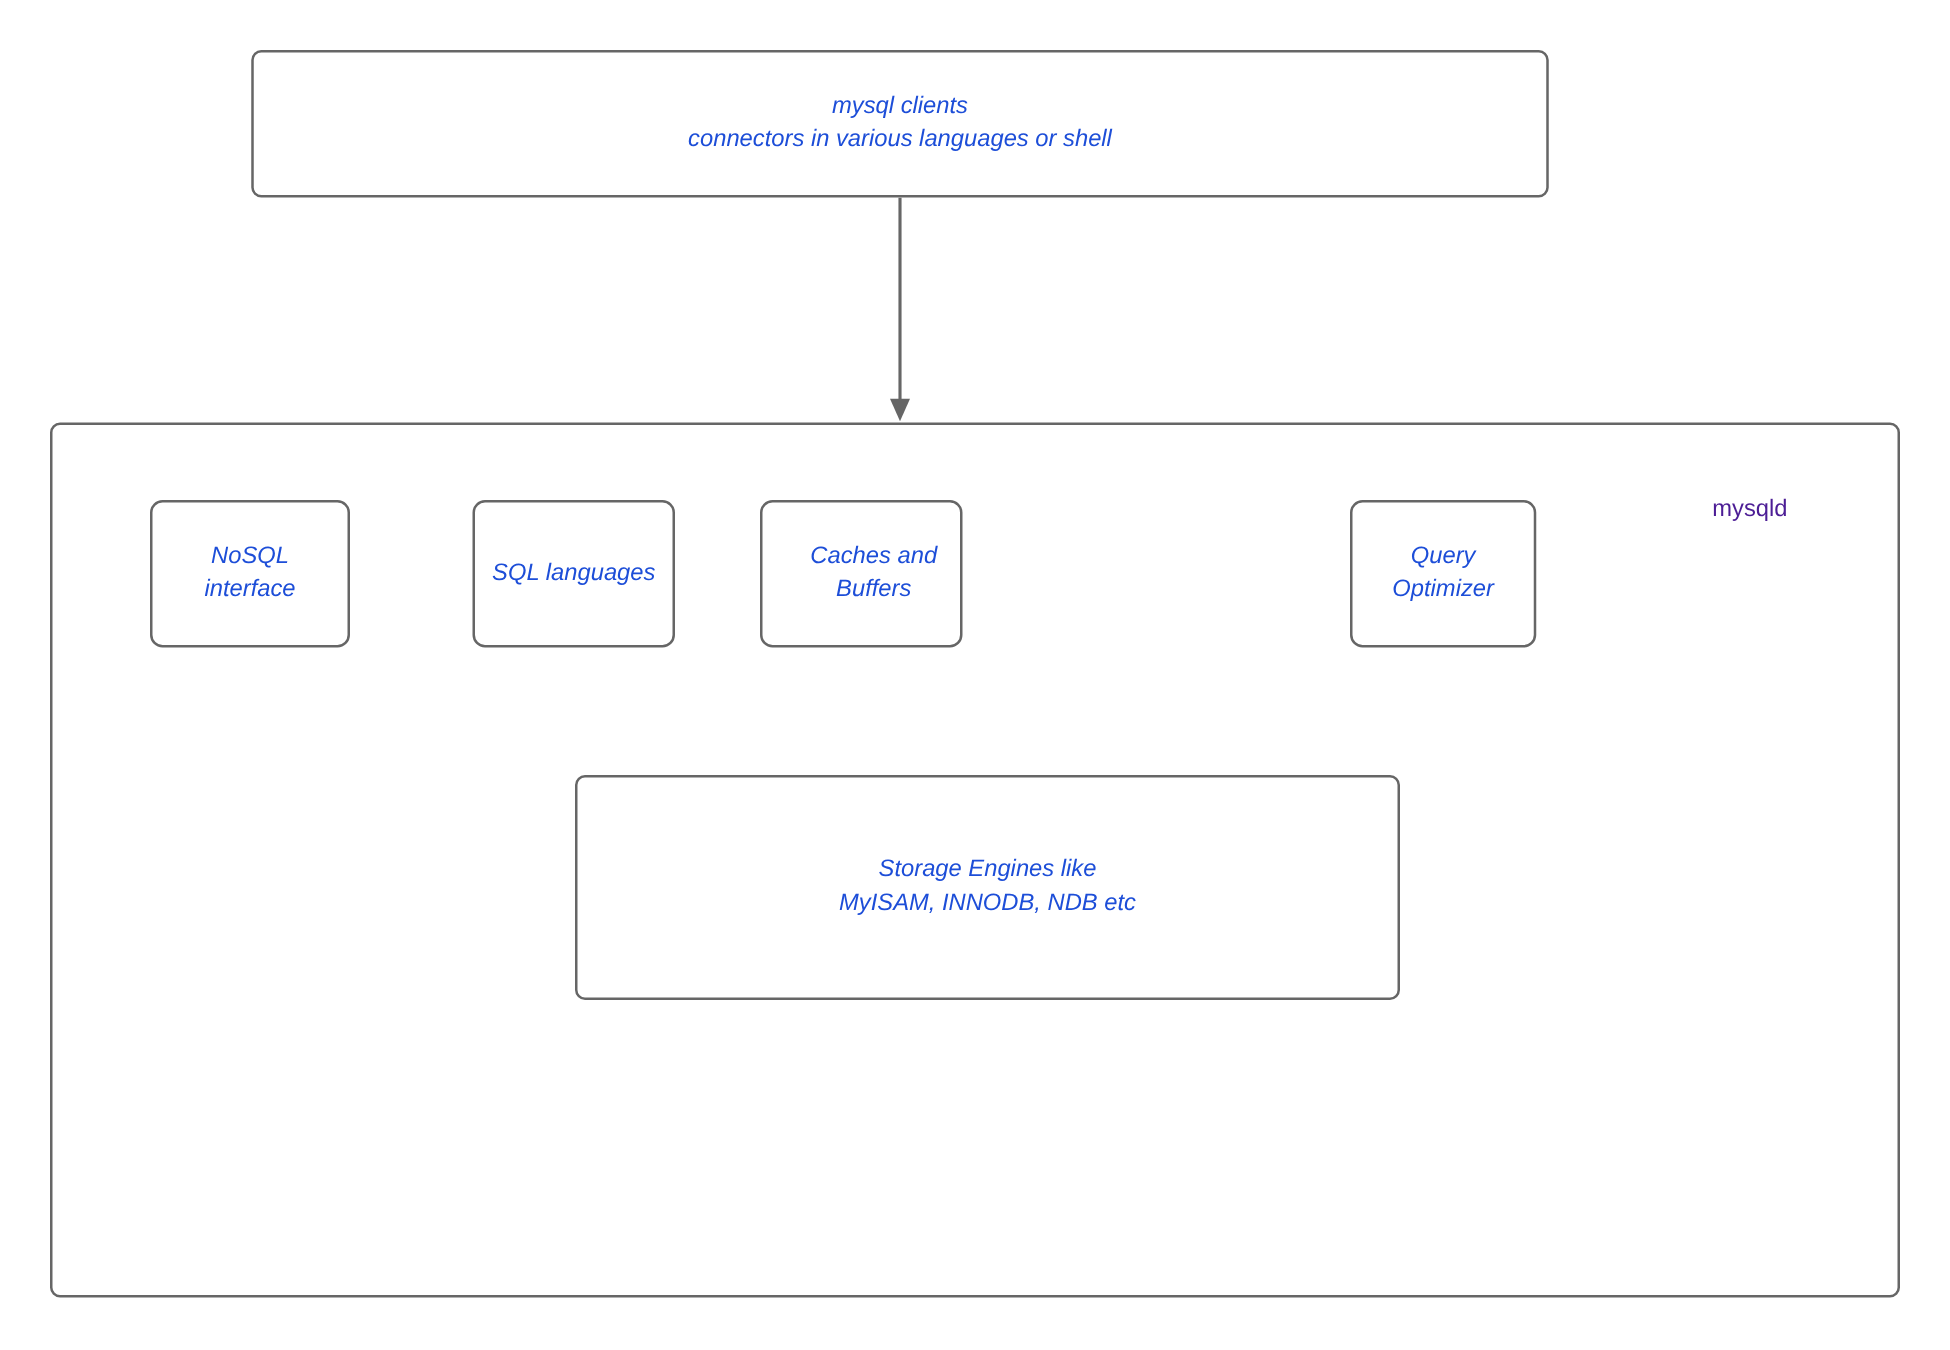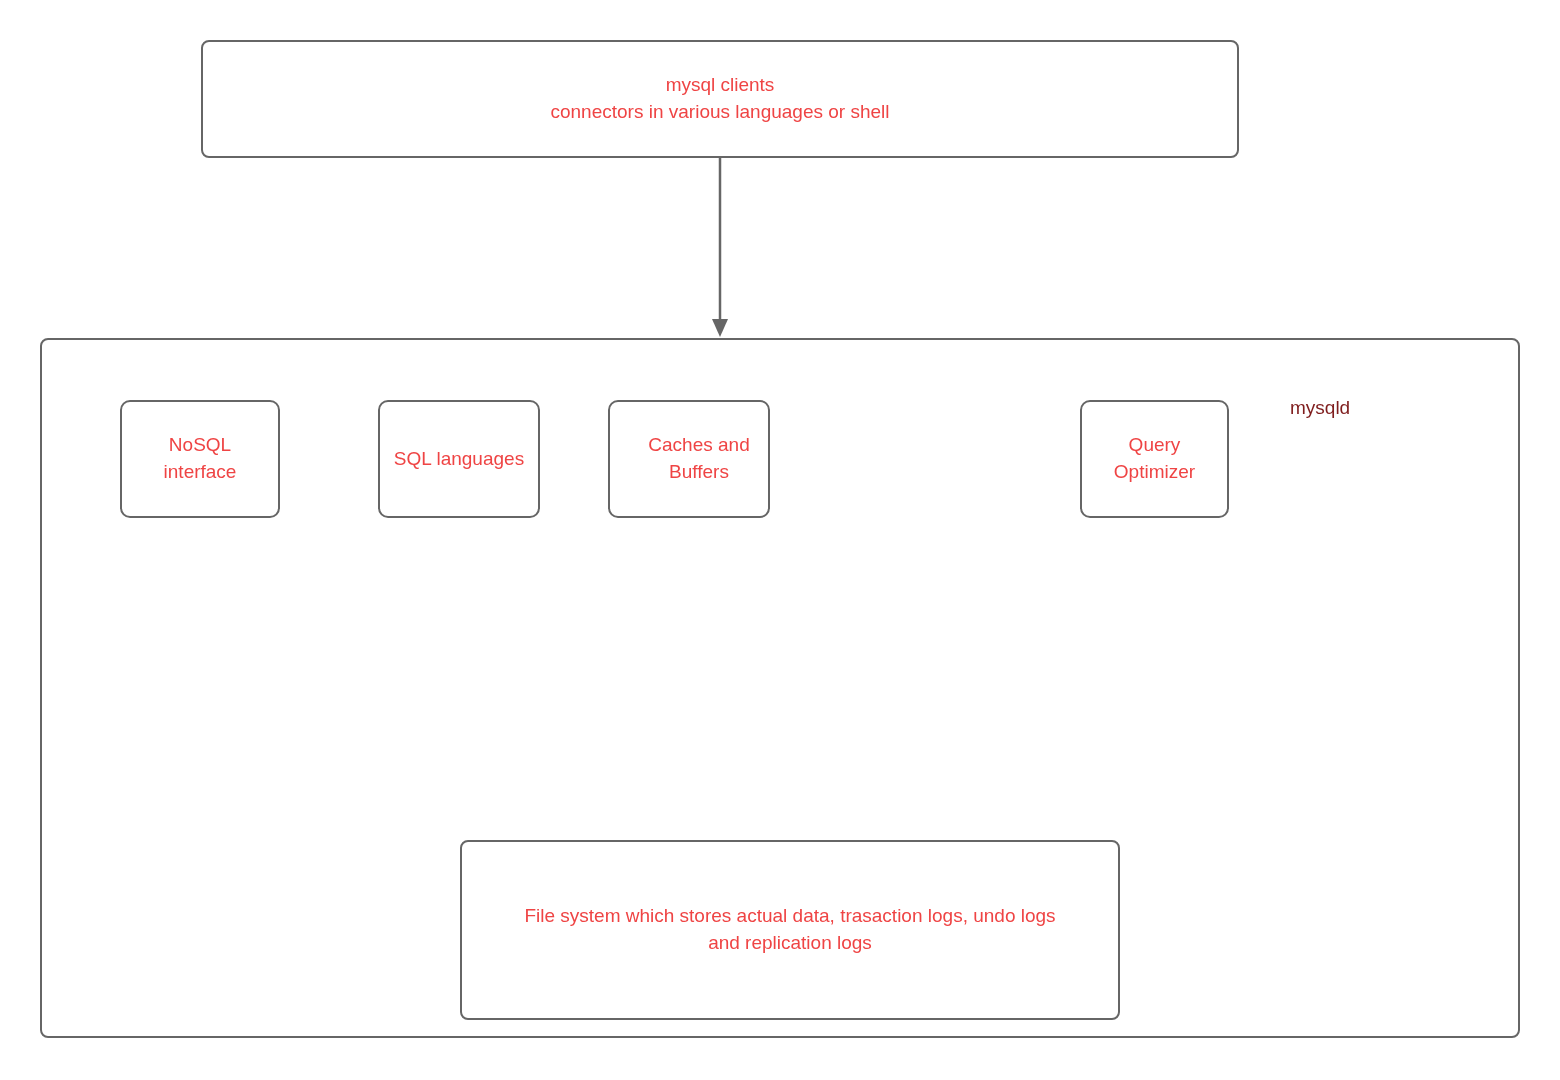--- a/index.html
+++ b/index.html
@@ -22,28 +22,29 @@
     border: 2.5px solid #666666;
     border-radius: 10px;
     background: #ffffff;
     display: flex;
     align-items: center;
     justify-content: center;
     text-align: center;
     font-size: 19px;
     line-height: 1.42;
     white-space: pre-line;
-    color: #ef4444;
+    color: #1d4ed8;
+    font-style: italic;
   }
   .clients-box   { left: 201px; top: 40px;  width: 1038px; height: 118px; border-radius: 8px; }
   .mysqld-box    { left: 40px;  top: 338px; width: 1480px; height: 700px; border-radius: 8px; }
   .mysqld-label  {
     position: absolute;
     left: 1290px; top: 397px; width: 140px;
-    text-align: left; font-size: 19px; color: #7f1d1d;
+    text-align: right; font-size: 19px; color: #4c1d95;
   }
   .comp          { top: 400px; height: 118px; }
   .comp-nosql    { left: 120px;  width: 160px; }
   .comp-sql      { left: 378px;  width: 162px; }
   .comp-caches   { left: 608px;  width: 162px; padding-left: 20px; }
   .comp-parser   { left: 845px;  width: 160px; }
   .comp-query    { left: 1080px; width: 149px; }
   .storage-box   { left: 460px; top: 620px; width: 660px; height: 180px; border-radius: 8px; }
   .filesys-box   { left: 460px; top: 840px; width: 660px; height: 180px; border-radius: 8px; padding: 0 20px; }
   .arrow-svg     { position: absolute; left: 708px; top: 158px; width: 24px; height: 180px; }
@@ -80,19 +81,19 @@
     <span>Caches and
 Buffers</span>
   </div>
 
 
   <div class="node comp comp-query">
     <span>Query
 Optimizer</span>
   </div>
 
+  <div class="node storage-box">
+    <span>Storage Engines like
+MyISAM, INNODB, NDB etc</span>
+  </div>
 
-  <div class="node filesys-box">
-    <span>File system which stores actual data, trasaction logs, undo logs
-and replication logs</span>
-  </div>
 
 </div>
 
 </body></html>

